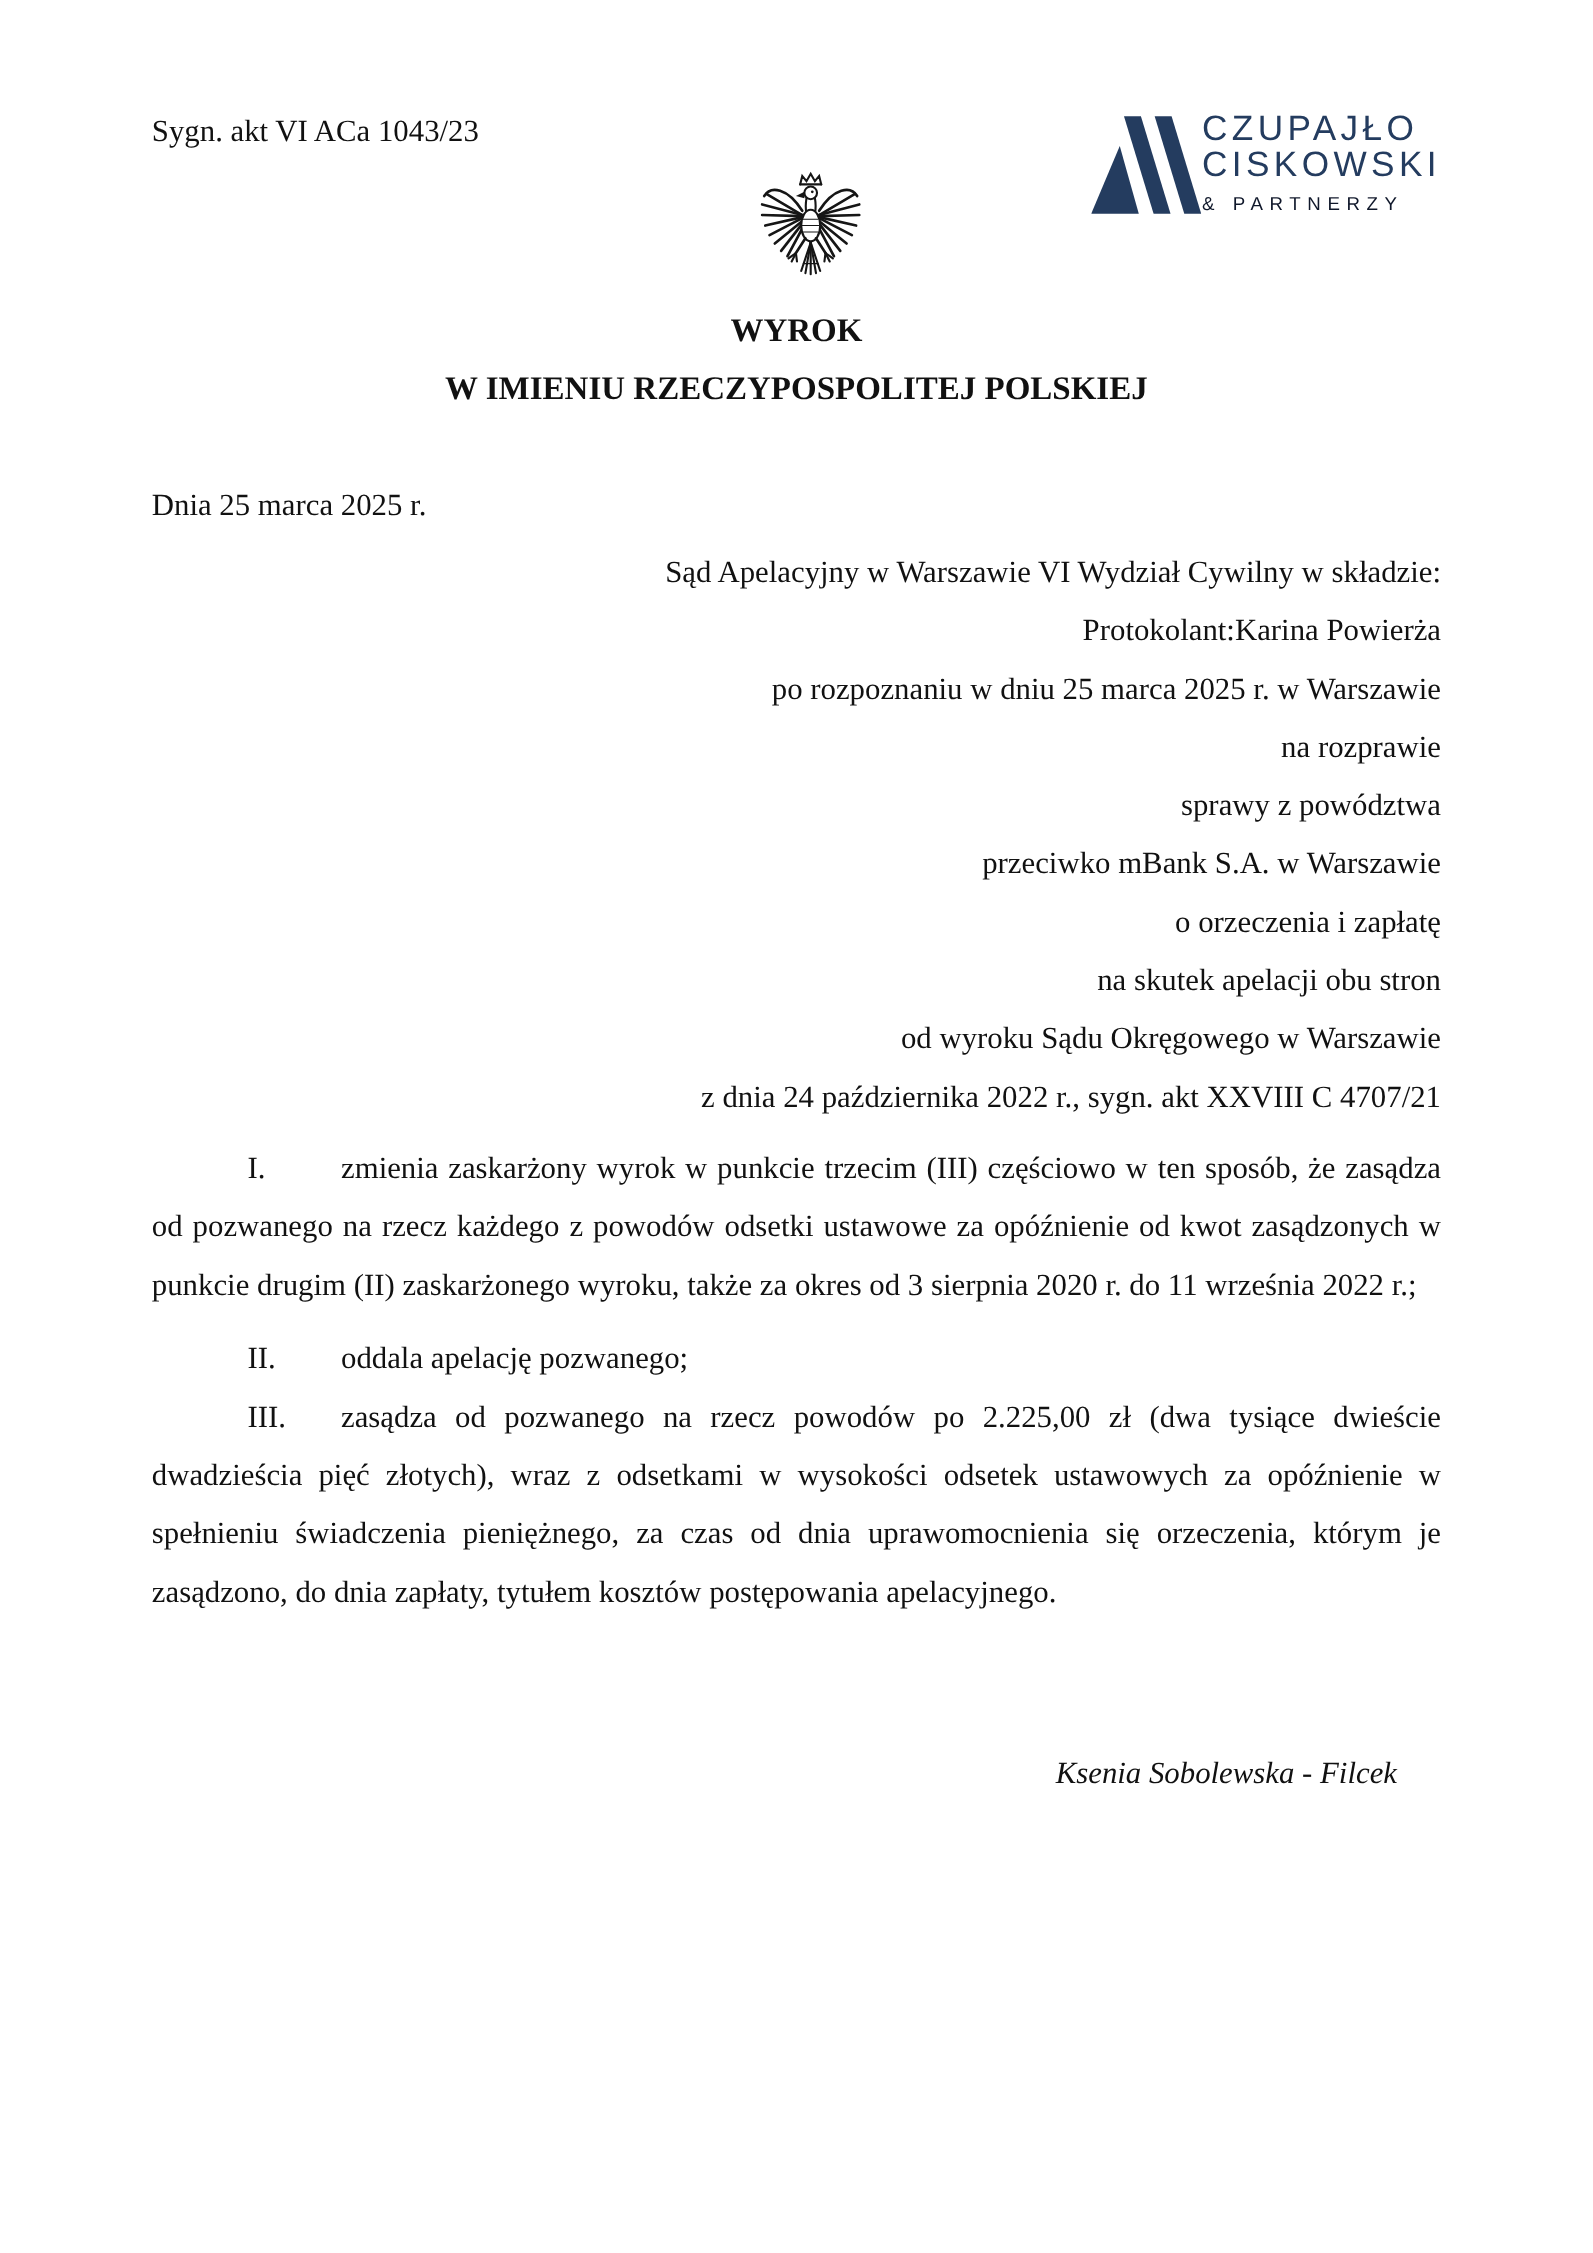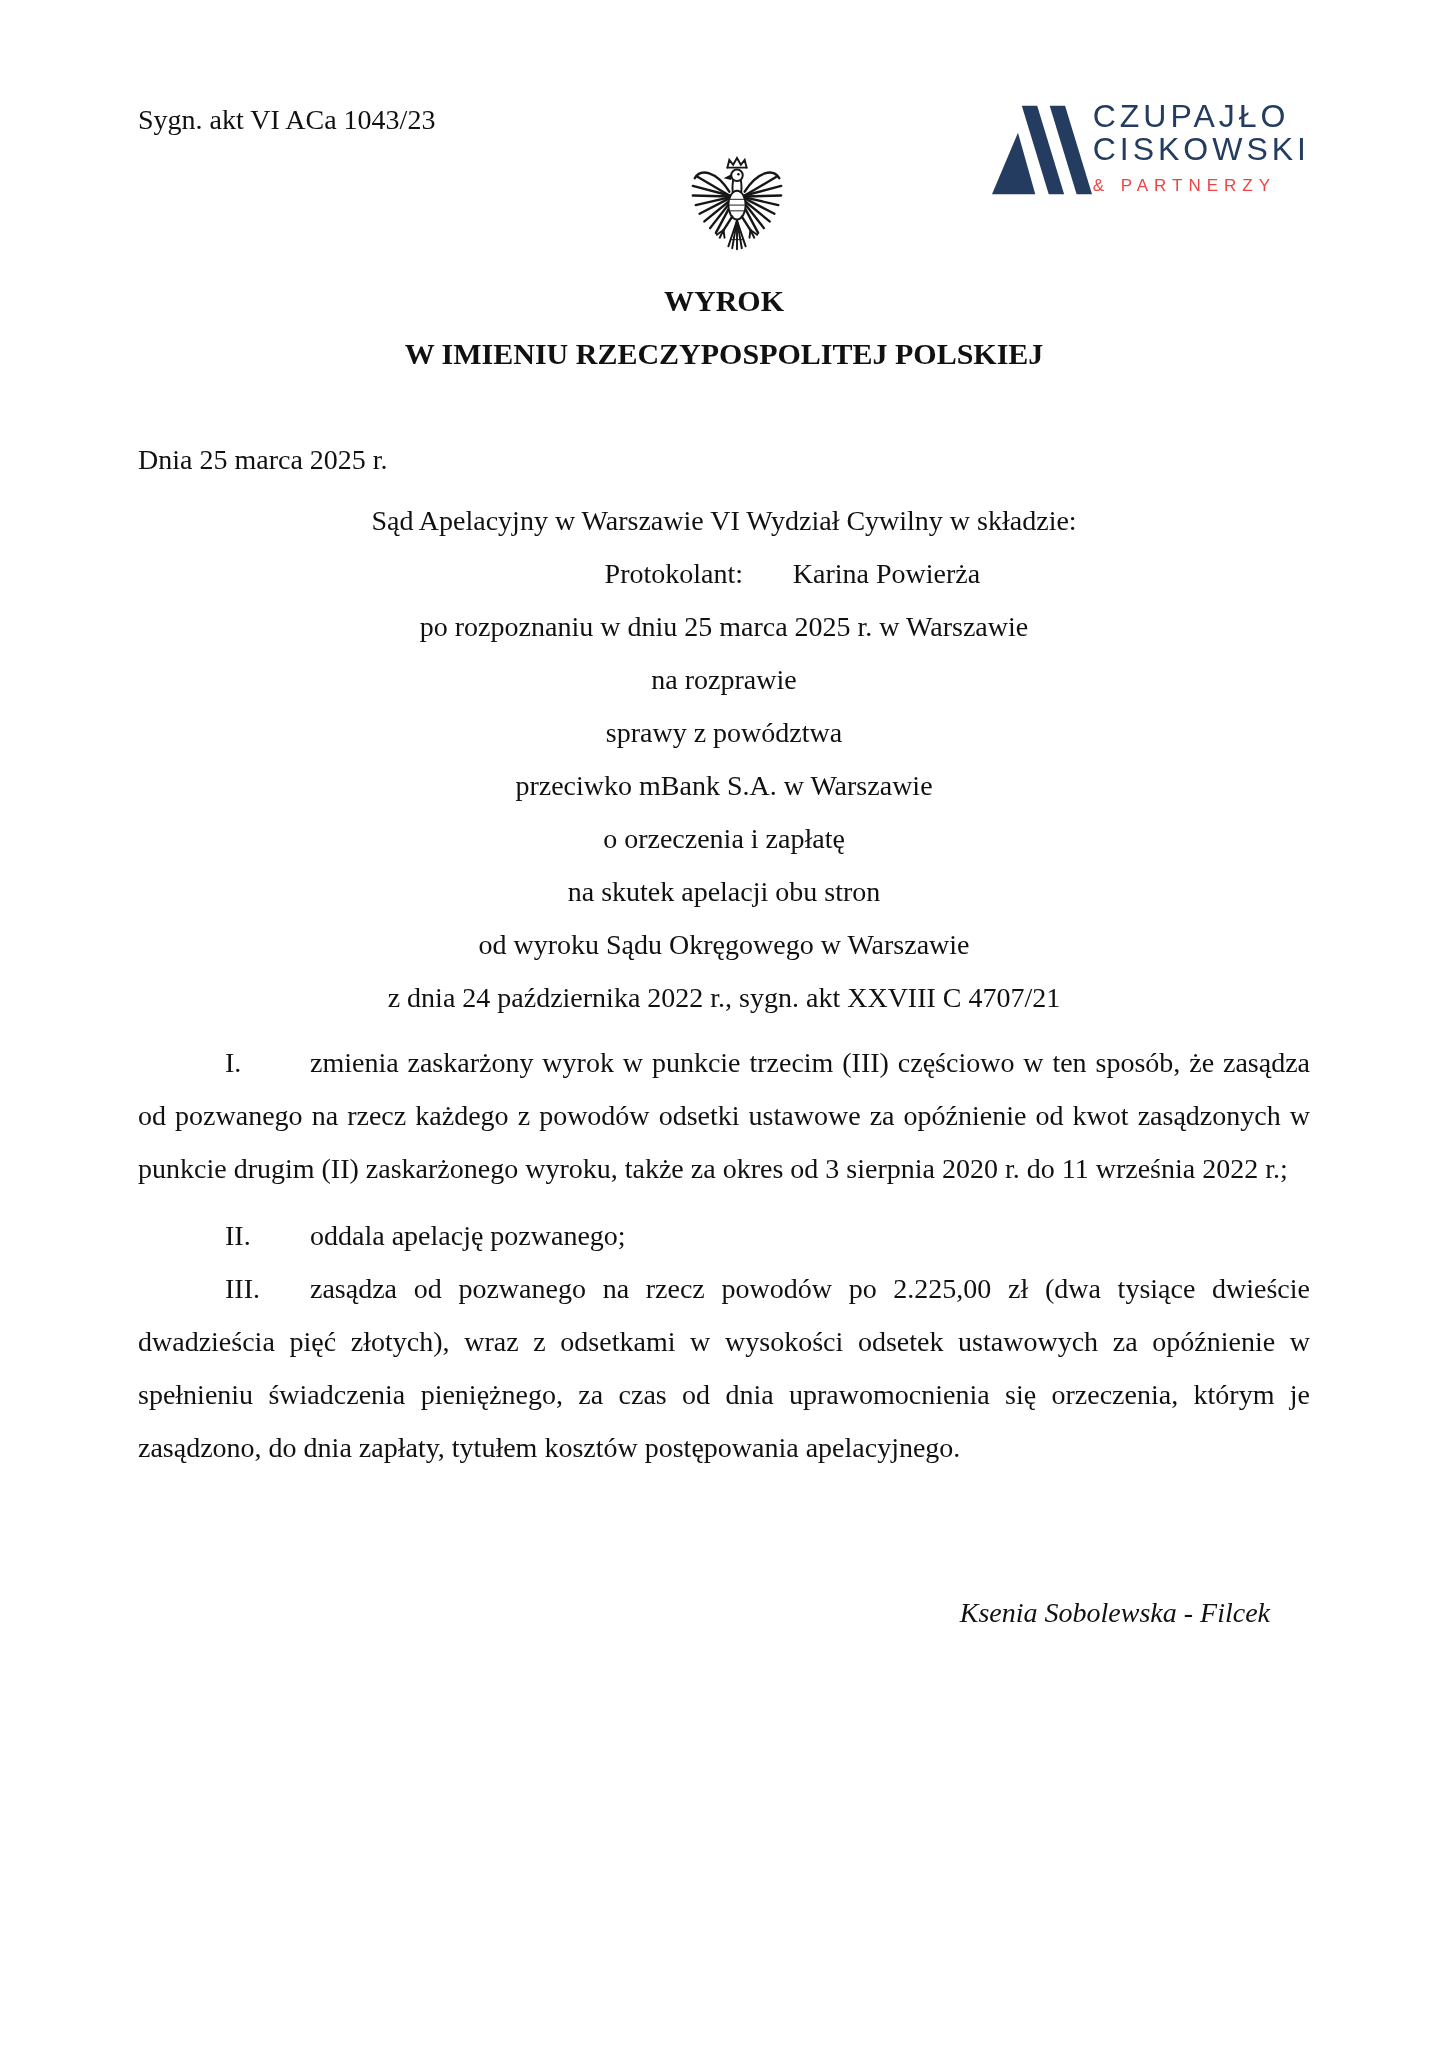--- a/index.html
+++ b/index.html
@@ -25,34 +25,34 @@
   .logo-mark { display:block; margin-top:4px; }
   .logo-text { display:flex; flex-direction:column; }
   .logo-n1, .logo-n2 {
     font-family:"Liberation Sans", sans-serif;
     font-size:32px; line-height:33px; font-weight:500;
     letter-spacing:4px; color:#243C5F; white-space:nowrap;
   }
   .logo-n3 {
     font-family:"Liberation Sans", sans-serif;
     font-size:17px; line-height:18px; margin-top:11px;
-    letter-spacing:6px; color:#ef4444; white-space:nowrap;
+    letter-spacing:6px; color:#0f172a; white-space:nowrap;
   }
   .eagle { position:absolute; left:689px; top:152px; }
   
   .main {
     position:absolute; left:138px; top:274px; width:1172px;
     line-height:53px;
   }
   .title, .subtitle {
     margin:0; text-align:center; font-weight:bold;
     font-size:30px; line-height:53px;
   }
   .date-line { text-align:left; margin-top:53px; }
-  .line { text-align:center; }
+  .line { text-align:right; }
   .court-heading { margin-top:8px; }
   .indent1 { padding-left:87px; }
   .clerk-label { display:inline-block; width:238px; }
   .ruling { margin:0; text-align:justify; text-align-last:left; }
   .ruling-first { margin-top:12px; }
   .ruling-second { margin-top:14px; }
   .rnum { display:inline-block; margin-left:87px; width:85px; }
   .signature {
     margin-top:112px; text-align:right; padding-right:40px;
     font-style:italic;

